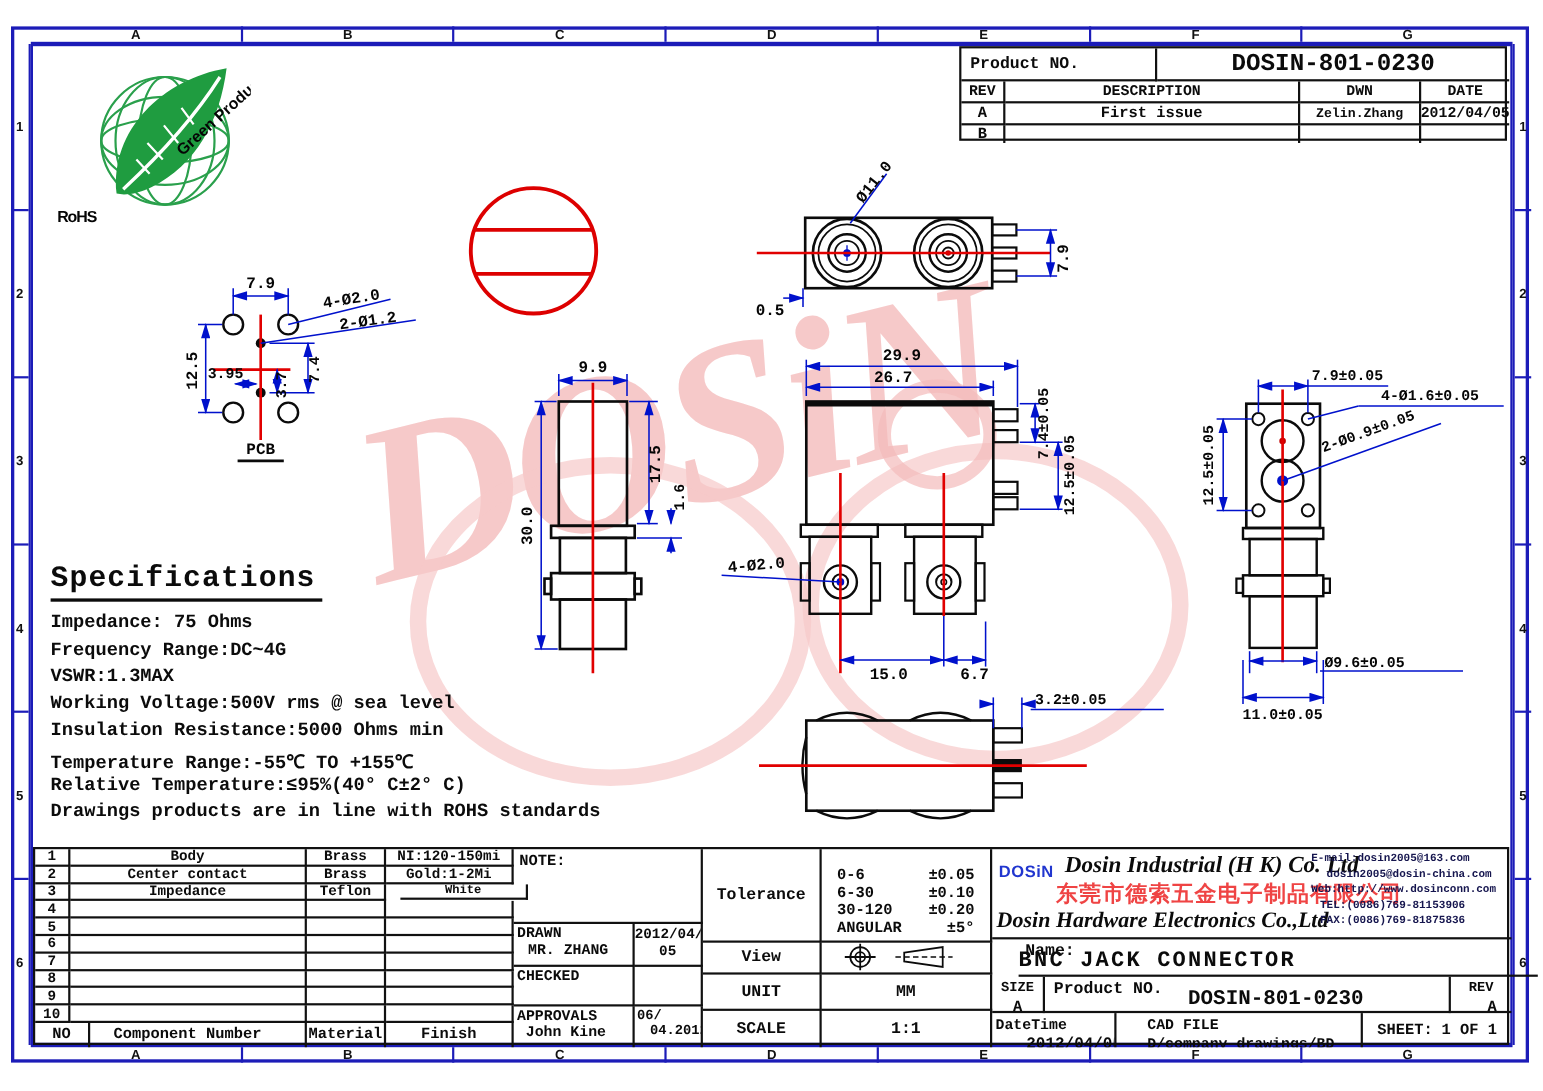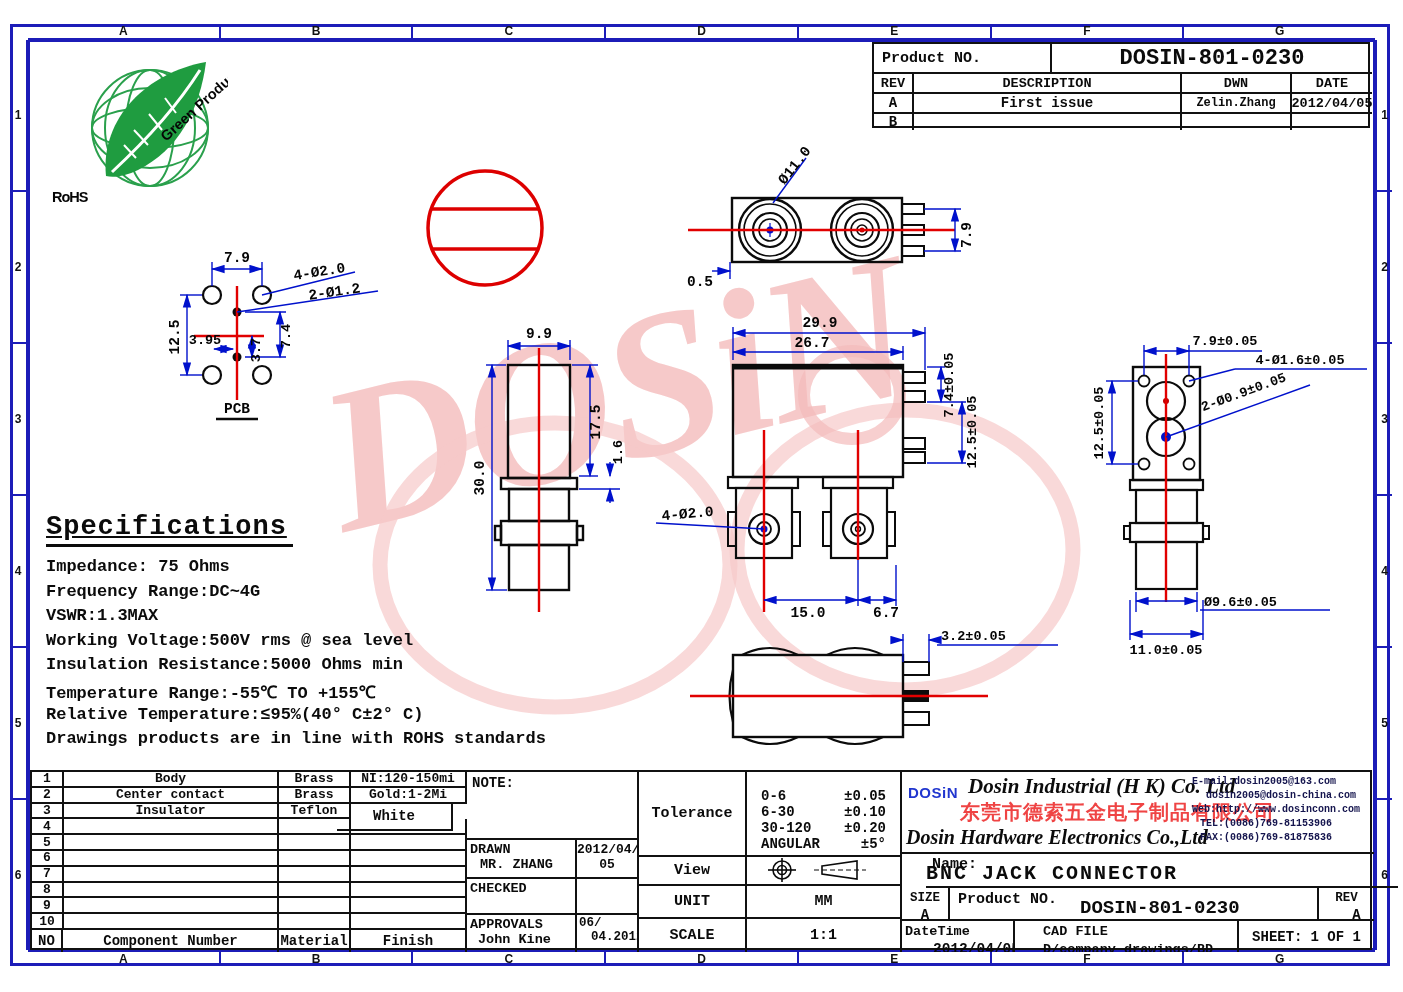--- a/index.html
+++ b/index.html
@@ -19,21 +19,21 @@
   .band-v .bcell:last-child{border-bottom:none;}
   
   .blk{border:2.5px solid #111;background:transparent;z-index:3;}
   .cell{position:absolute;box-sizing:border-box;border-right:2px solid #111;
         border-bottom:2px solid #111;font-family:"Liberation Mono",monospace;
         font-weight:bold;color:#0b0b0b;overflow:hidden;}
   .noB{border-bottom:none;} .noR{border-right:none;}
   .ctr{display:flex;align-items:center;justify-content:center;text-align:center;}
   .serifit{font-family:"Liberation Serif",serif;font-style:italic;font-weight:bold;color:#0b0b0b;}
   .spec-title{font:bold 27px "Liberation Mono",monospace;color:#0b0b0b;display:inline-block;
-              border-bottom:3px solid #0b0b0b;padding:0 6px 2px 0;letter-spacing:1px;margin:0;text-decoration:underline;}
+              border-bottom:3px solid #0b0b0b;padding:0 6px 2px 0;letter-spacing:1px;margin:0;}
   .spec-line{font:bold 17px "Liberation Mono",monospace;color:#0b0b0b;height:24.6px;white-space:pre;}
   
   svg{display:block;}
   svg text{font-family:"Liberation Mono",monospace;font-weight:bold;fill:#050505;font-size:14.5px;}
   svg text.sm{font-size:13.5px;}
   .wm{position:absolute;left:350px;top:330px;z-index:0;
       font-family:"Liberation Serif",serif;font-style:italic;font-weight:bold;
       font-size:205px;color:rgba(238,156,156,0.55);transform:rotate(-14deg);
       transform-origin:60px 220px;letter-spacing:-4px;white-space:nowrap;}
   .tol-row{display:flex;justify-content:space-between;font:bold 14px "Liberation Mono",monospace;}
@@ -382,23 +382,23 @@
 
     <div class="cell ctr" style="left:0;top:0;width:32px;height:15.8px;font-size:13px">1</div>
     <div class="cell ctr" style="left:32px;top:0;width:215px;height:15.8px;font-size:13px">Body</div>
     <div class="cell ctr" style="left:247px;top:0;width:72px;height:15.8px;font-size:13px">Brass</div>
     <div class="cell ctr" style="left:319px;top:0;width:116px;height:15.8px;font-size:13px">NI:120-150mi</div>
     <div class="cell ctr" style="left:0;top:15.8px;width:32px;height:15.8px;font-size:13px">2</div>
     <div class="cell ctr" style="left:32px;top:15.8px;width:215px;height:15.8px;font-size:13px">Center contact</div>
     <div class="cell ctr" style="left:247px;top:15.8px;width:72px;height:15.8px;font-size:13px">Brass</div>
     <div class="cell ctr" style="left:319px;top:15.8px;width:116px;height:15.8px;font-size:13px">Gold:1-2Mi</div>
     <div class="cell ctr" style="left:0;top:31.6px;width:32px;height:15.8px;font-size:13px">3</div>
-    <div class="cell ctr" style="left:32px;top:31.6px;width:215px;height:15.8px;font-size:13px">Insulator</div>
+    <div class="cell ctr" style="left:32px;top:31.6px;width:215px;height:15.8px;font-size:13px">Impedance</div>
     <div class="cell ctr" style="left:247px;top:31.6px;width:72px;height:15.8px;font-size:13px">Teflon</div>
-    <div class="cell ctr" style="left:305px;top:31.6px;width:116px;height:27px;font-size:14px">White</div>
+    <div class="cell ctr" style="left:332px;top:31.6px;width:116px;height:14px;font-size:11px">White</div>
     <div class="cell ctr" style="left:0;top:47.4px;width:32px;height:15.8px;font-size:13px">4</div>
     <div class="cell" style="left:32px;top:47.4px;width:215px;height:15.8px"></div>
     <div class="cell" style="left:247px;top:47.4px;width:72px;height:15.8px"></div>
     <div class="cell" style="left:319px;top:47.4px;width:116px;height:15.8px"></div>
     <div class="cell ctr" style="left:0;top:63.2px;width:32px;height:15.8px;font-size:13px">5</div>
     <div class="cell" style="left:32px;top:63.2px;width:215px;height:15.8px"></div>
     <div class="cell" style="left:247px;top:63.2px;width:72px;height:15.8px"></div>
     <div class="cell" style="left:319px;top:63.2px;width:116px;height:15.8px"></div>
     <div class="cell ctr" style="left:0;top:79px;width:32px;height:15.8px;font-size:13px">6</div>
     <div class="cell" style="left:32px;top:79px;width:215px;height:15.8px"></div>
@@ -413,21 +413,21 @@
     <div class="cell" style="left:247px;top:110.6px;width:72px;height:15.8px"></div>
     <div class="cell" style="left:319px;top:110.6px;width:116px;height:15.8px"></div>
     <div class="cell ctr" style="left:0;top:126.4px;width:32px;height:15.8px;font-size:13px">9</div>
     <div class="cell" style="left:32px;top:126.4px;width:215px;height:15.8px"></div>
     <div class="cell" style="left:247px;top:126.4px;width:72px;height:15.8px"></div>
     <div class="cell" style="left:319px;top:126.4px;width:116px;height:15.8px"></div>
     <div class="cell ctr" style="left:0;top:142.2px;width:32px;height:15.8px;font-size:13px">10</div>
     <div class="cell" style="left:32px;top:142.2px;width:215px;height:15.8px"></div>
     <div class="cell" style="left:247px;top:142.2px;width:72px;height:15.8px"></div>
     <div class="cell" style="left:319px;top:142.2px;width:116px;height:15.8px"></div>
-    <div class="cell ctr noB" style="left:0;top:158px;width:31px;height:22px;font-size:14px">NO</div>
+    <div class="cell ctr noB" style="left:0;top:158px;width:50px;height:22px;font-size:14px">NO</div>
     <div class="cell ctr noB" style="left:32px;top:158px;width:215px;height:22px;font-size:14px">Component Number</div>
     <div class="cell ctr noB" style="left:247px;top:158px;width:72px;height:22px;font-size:14px">Material</div>
     <div class="cell ctr noB" style="left:319px;top:158px;width:116px;height:22px;font-size:14px">Finish</div>
 
     <div class="cell" style="left:435px;top:0;width:172px;height:68px;font-size:14px;padding:3px 0 0 5px">NOTE:</div>
     <div class="cell" style="left:435px;top:68px;width:110px;height:39px;font-size:13.5px;padding:2px 0 0 3px">
       <span>DRAWN</span><br>
       <span style="padding-left:10px">MR. ZHANG</span>
     </div>
     <div class="cell" style="left:545px;top:68px;width:62px;height:39px;font-size:13px;text-align:center;padding-top:2px">

